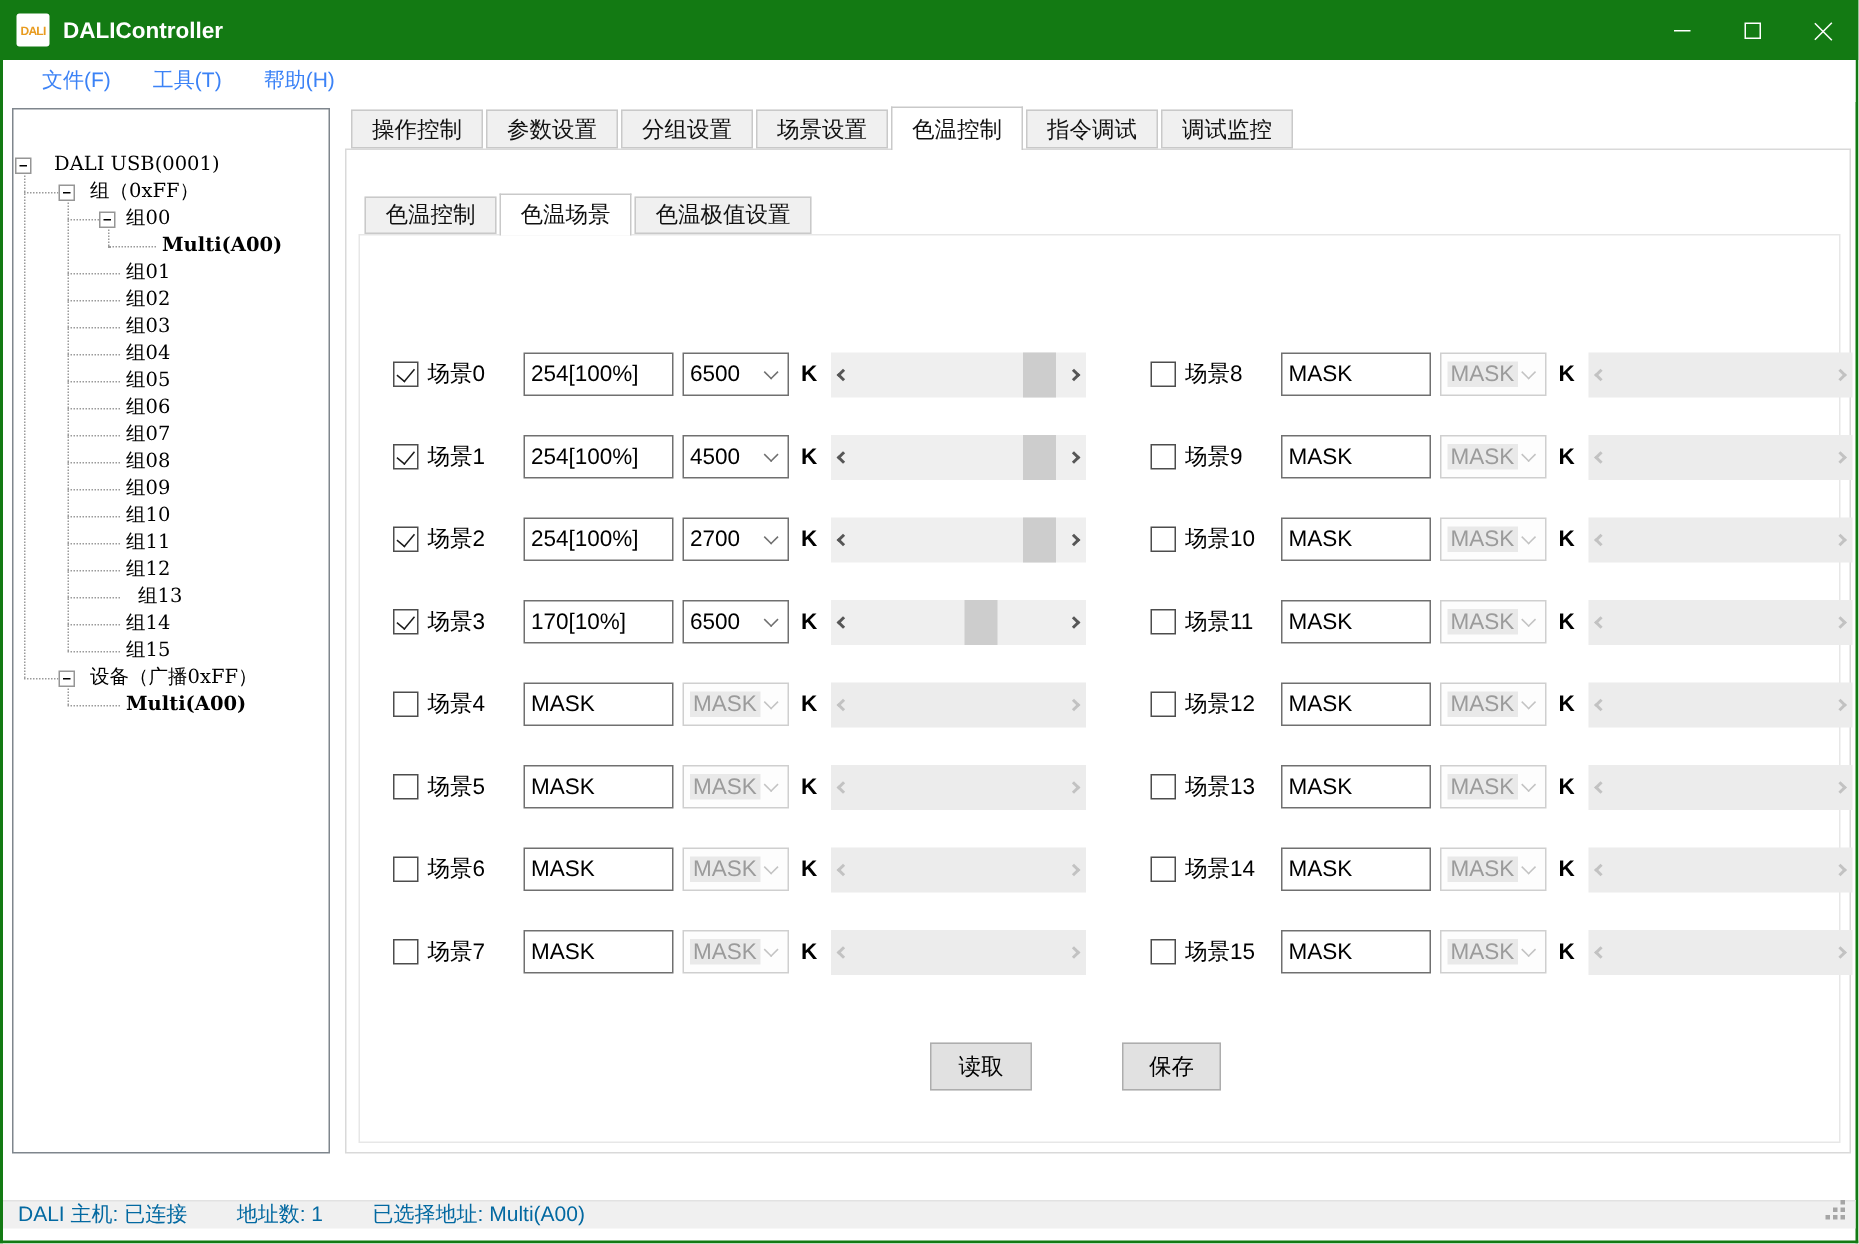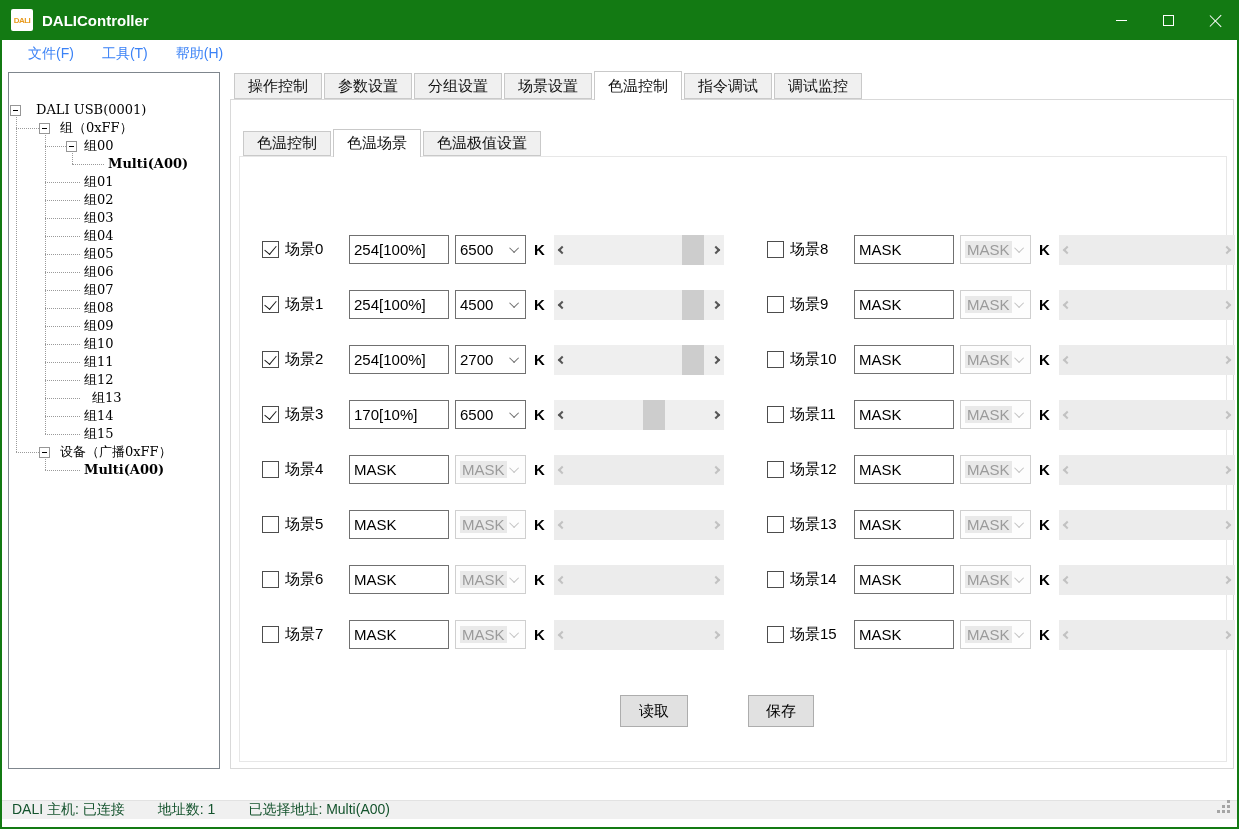--- a/index.html
+++ b/index.html
@@ -86,21 +86,21 @@
   .btn { position:absolute; height:32px; background:#e1e1e1; border:1px solid #adadad;
          font-size:15px; color:#000; display:flex; align-items:center; justify-content:center; }
   .btn-read { left:380px; top:538px; width:68px; }
   .btn-save { left:508px; top:538px; width:66px; }
 
   
   .bottomstrip { position:absolute; left:0; top:769px; width:1235px; height:31px; background:#f0f0f0; }
   .lin-cb { position:absolute; left:903px; top:6px; width:17px; height:17px; border:1px solid #6a6a6a; background:#fff; }
   .lin-label { position:absolute; left:927px; top:5px; font-size:15px; color:#000; }
   .statusbar { position:absolute; left:0; top:800px; width:1235px; height:19px; background:#f0f0f0;
-               border-top:1px solid #e2e2e2; display:flex; align-items:center; font-size:14px; color:#14532d; gap:33px; }
+               border-top:1px solid #e2e2e2; display:flex; align-items:center; font-size:14px; color:#0369a1; gap:33px; }
   .statusbar .s-item:first-child { margin-left:10px; }
   .grip { position:absolute; right:6px; bottom:5px; width:14px; height:14px; }
   .grip::before { content:""; position:absolute; left:0; top:0; width:3px; height:3px; background:transparent;
                   box-shadow:10px 0 #a5a5a5, 5px 5px #a5a5a5, 10px 5px #a5a5a5, 0 10px #a5a5a5, 5px 10px #a5a5a5, 10px 10px #a5a5a5; }
 </style>
 </head>
 <body>
 
 <div class="window">
 

